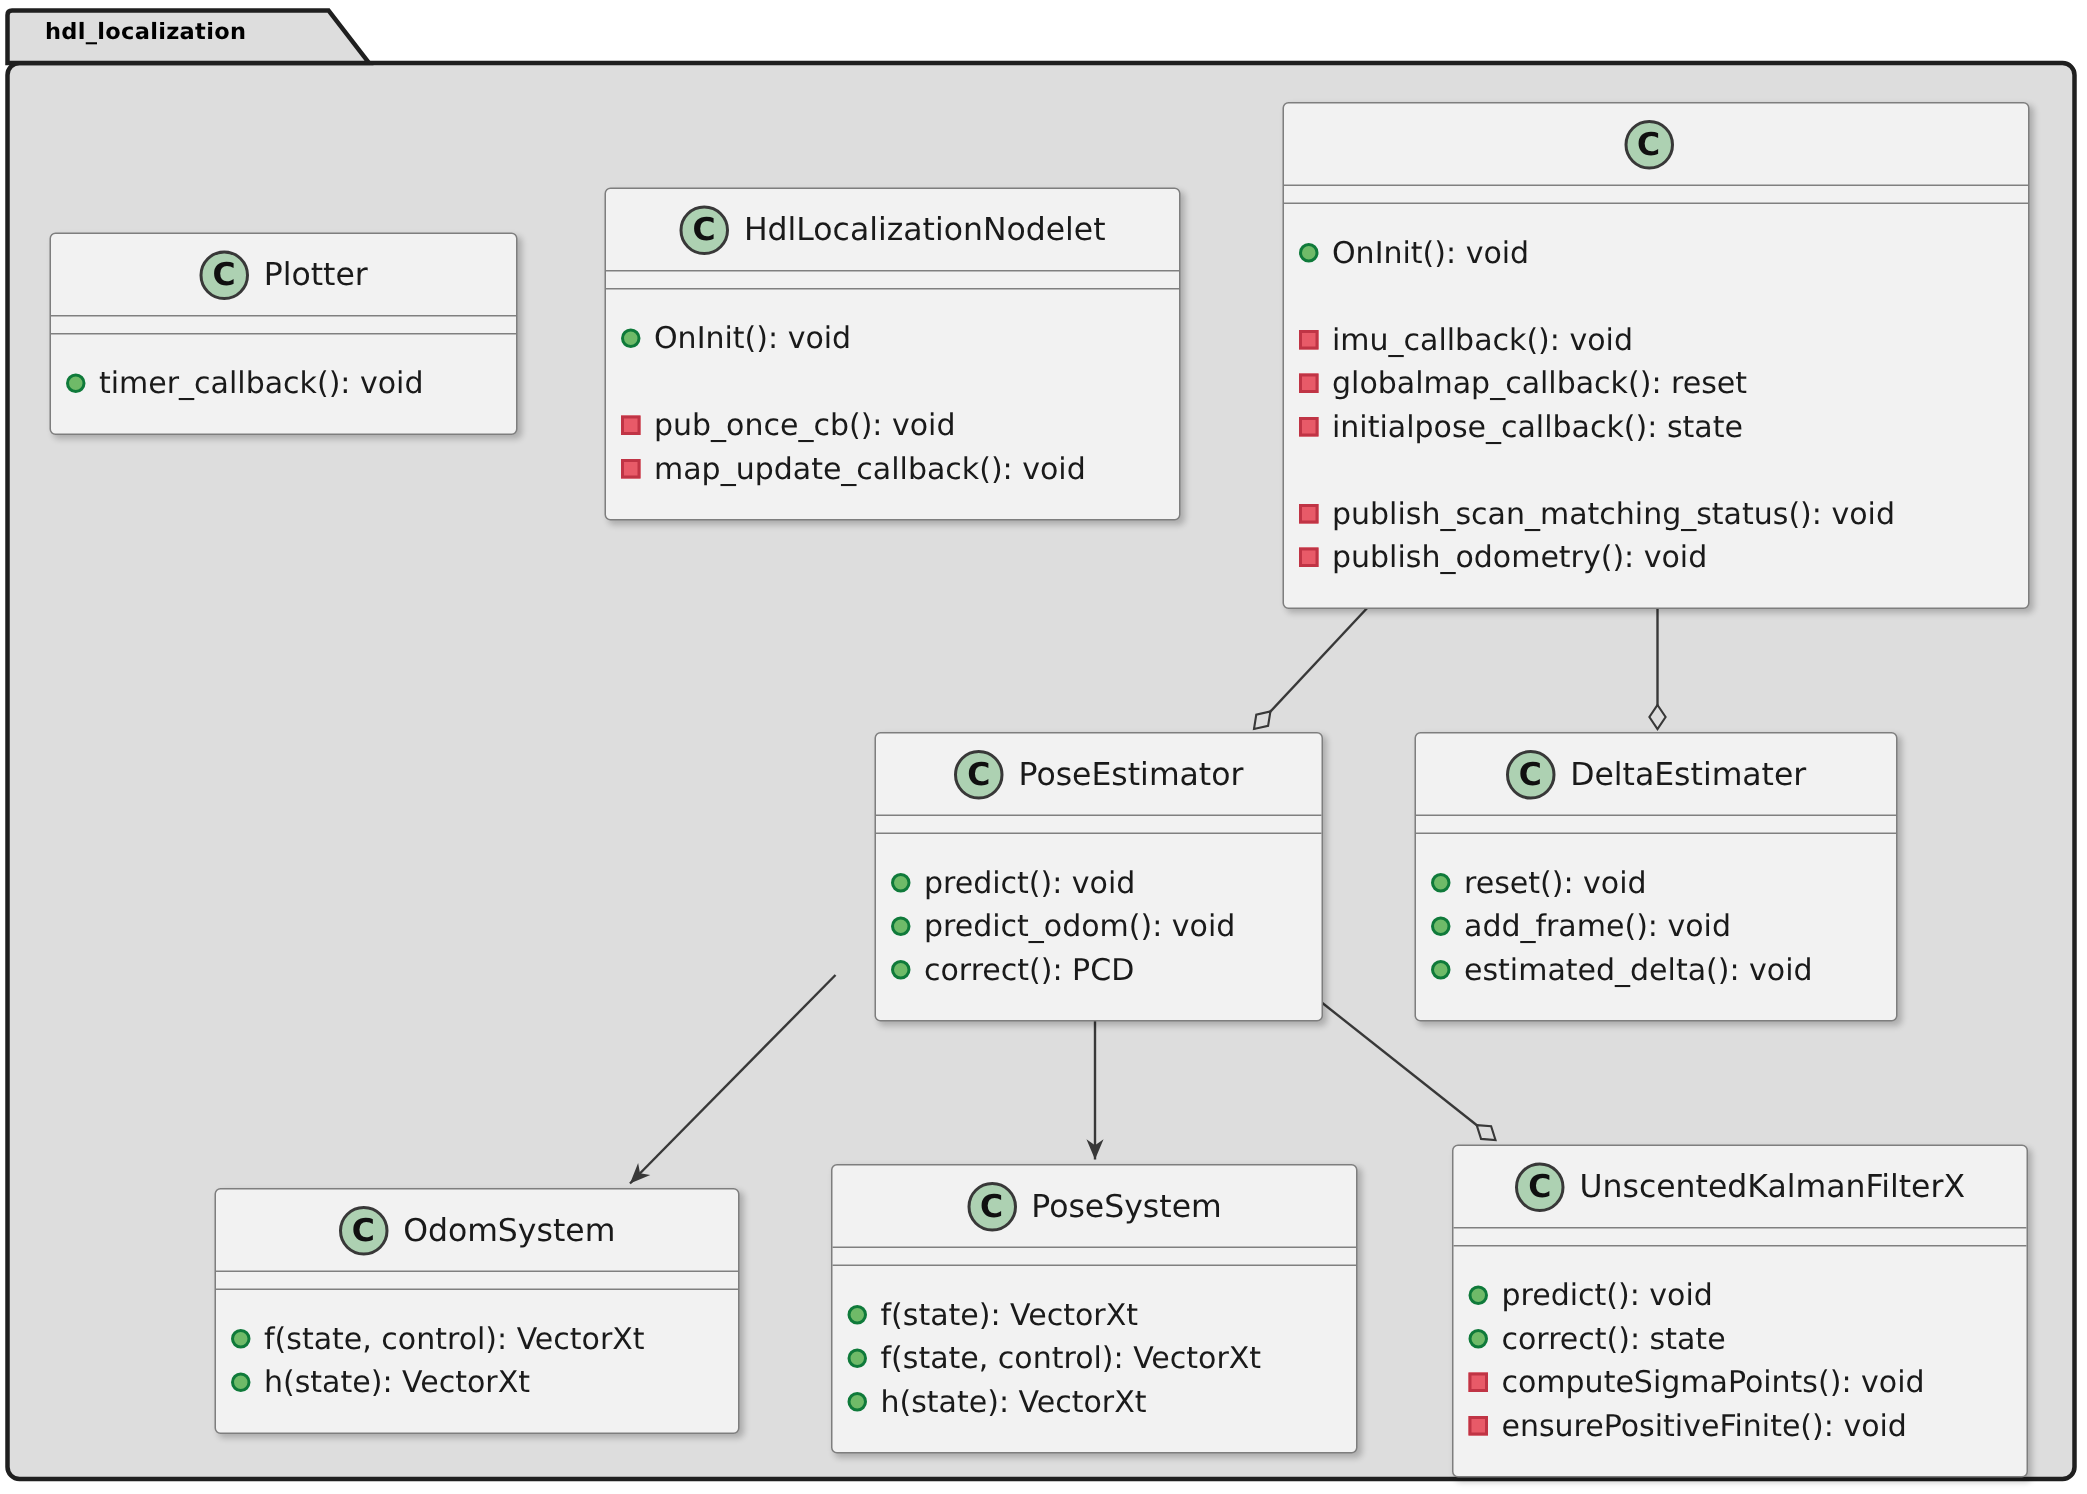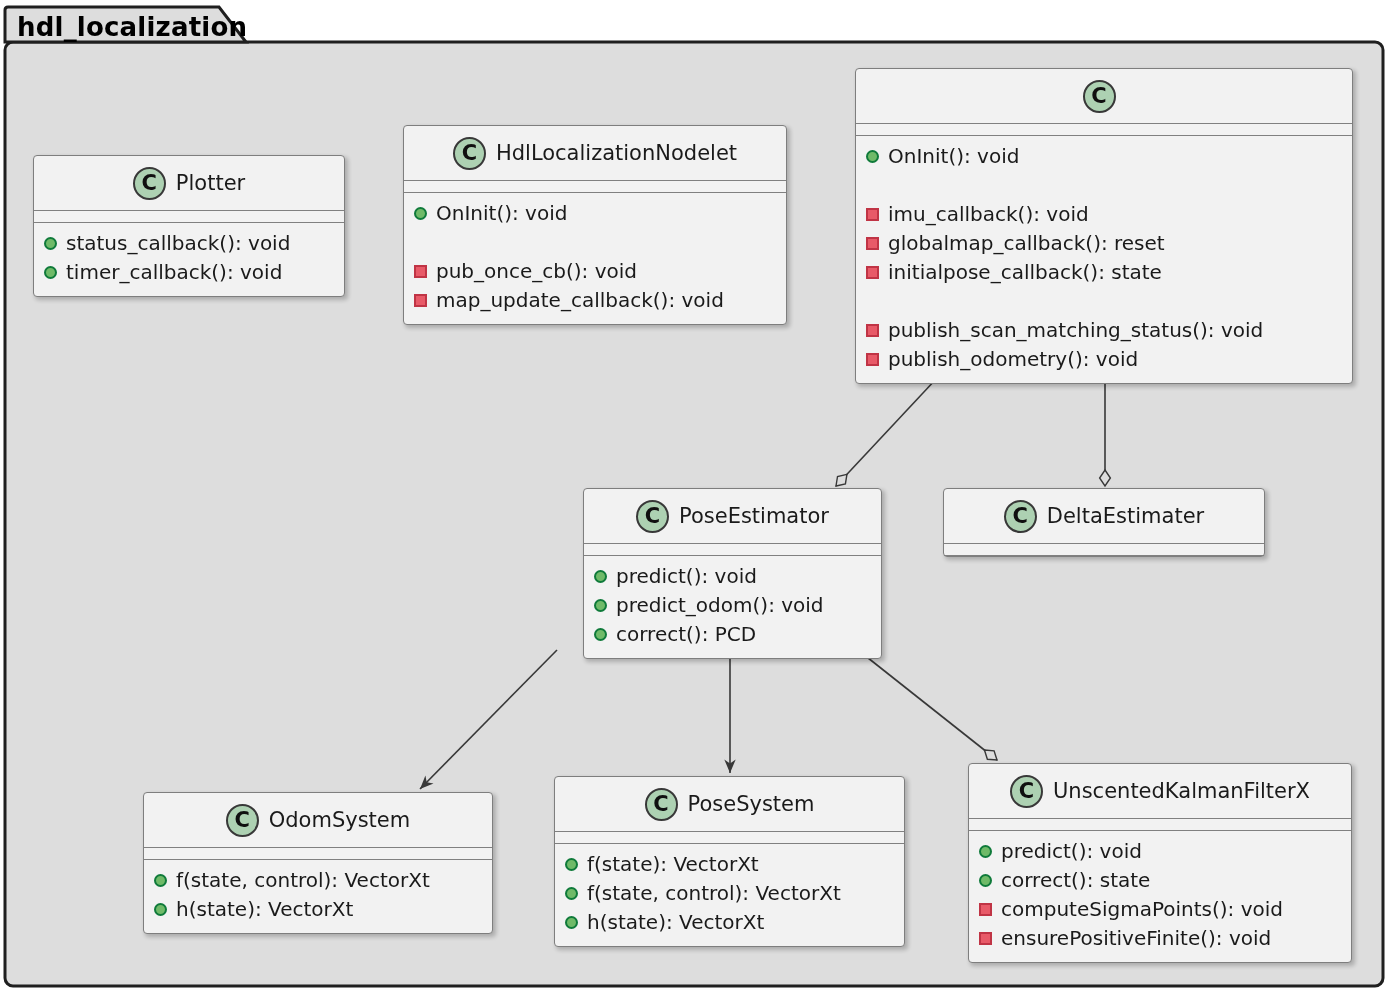--- a/index.html
+++ b/index.html
@@ -3,22 +3,22 @@
 <meta charset="utf-8">
 <style>
   html,body{margin:0;padding:0;background:#ffffff;}
   .canvas{
     position:relative;width:1391px;height:996px;overflow:hidden;
     font-family:"DejaVu Sans","Liberation Sans",sans-serif;
     color:#1a1a1a;background:#ffffff;
   }
   .layer{position:absolute;left:0;top:0;}
   .pkg-tab-label{
-    position:absolute;left:17px;top:12px;
-    font-size:26px;font-weight:bold;color:#000;
+    position:absolute;left:30px;top:12px;
+    font-size:15px;font-weight:bold;color:#000;
     letter-spacing:0.2px;
   }
   .uml-class{
     position:absolute;
     background:#f2f2f2;
     border:1.6px solid #7e7e7e;
     border-radius:4px;
     box-shadow:2.5px 2.5px 4px rgba(0,0,0,0.22);
     box-sizing:border-box;
   }
@@ -31,21 +31,21 @@
     background:#add1b2;border:2px solid #383838;
     display:flex;align-items:center;justify-content:center;
     font-size:21px;font-weight:bold;color:#101010;
     margin-right:10px;box-sizing:border-box;flex:0 0 auto;
   }
   .uml-class .sep{
     height:11px;
     border-top:1.5px solid #808080;
     border-bottom:1.5px solid #808080;
   }
-  .uml-class .members{padding:6px 12px 9px 10px;}
+  .uml-class .members{padding:6px 12px 19px 10px;margin-top:12px;}
   .member{
     display:flex;align-items:center;line-height:29px;height:29px;
     font-size:20px;white-space:nowrap;
   }
   .bullet{flex:0 0 auto;width:13px;height:13px;margin-right:9px;box-sizing:border-box;}
   .bullet.public{border-radius:50%;background:#6fba68;border:2.5px solid #0f7a3a;}
   .bullet.private{background:#e85a68;border:2.5px solid #c03445;}
   .mtext{overflow:visible;}
   
   .c-plotter{left:33px;top:155px;width:312px;}
@@ -86,24 +86,20 @@
 
   <div class="uml-class c-plotter">
     <div class="title">
       <span class="circ">C</span>
       <span class="cname">Plotter</span>
     </div>
     <div class="sep"></div>
     <div class="members">
         <div class="member">
           <span class="bullet public"></span>
-          <span class="mtext">status_callback(): void</span>
-        </div>
-        <div class="member">
-          <span class="bullet public"></span>
           <span class="mtext">timer_callback(): void</span>
         </div>
       </div>
   </div>
 
   <div class="uml-class c-globalmap">
     <div class="title">
       <span class="circ">C</span>
       <span class="cname">HdlLocalizationNodelet</span>
     </div>
@@ -181,20 +177,34 @@
         </div>
       </div>
   </div>
 
   <div class="uml-class c-deltaest">
     <div class="title">
       <span class="circ">C</span>
       <span class="cname">DeltaEstimater</span>
     </div>
     <div class="sep"></div>
+    <div class="members">
+        <div class="member">
+          <span class="bullet public"></span>
+          <span class="mtext">reset(): void</span>
+        </div>
+        <div class="member">
+          <span class="bullet public"></span>
+          <span class="mtext">add_frame(): void</span>
+        </div>
+        <div class="member">
+          <span class="bullet public"></span>
+          <span class="mtext">estimated_delta(): void</span>
+        </div>
+      </div>
   </div>
 
   <div class="uml-class c-odomsys">
     <div class="title">
       <span class="circ">C</span>
       <span class="cname">OdomSystem</span>
     </div>
     <div class="sep"></div>
     <div class="members">
         <div class="member">

